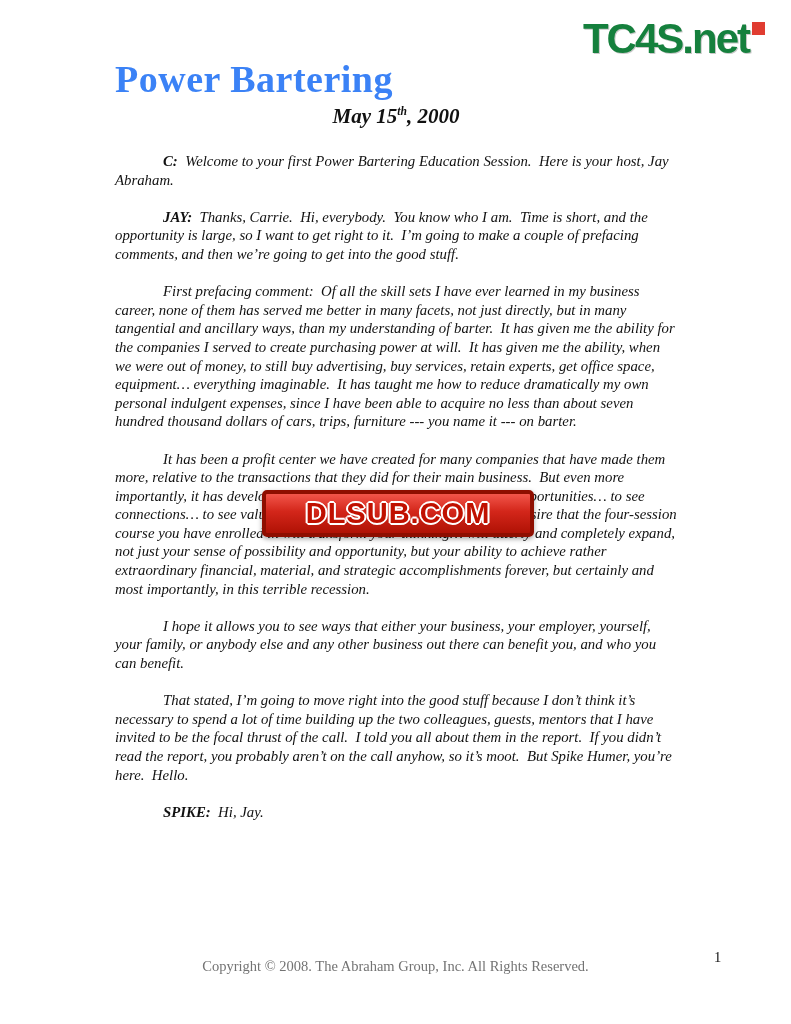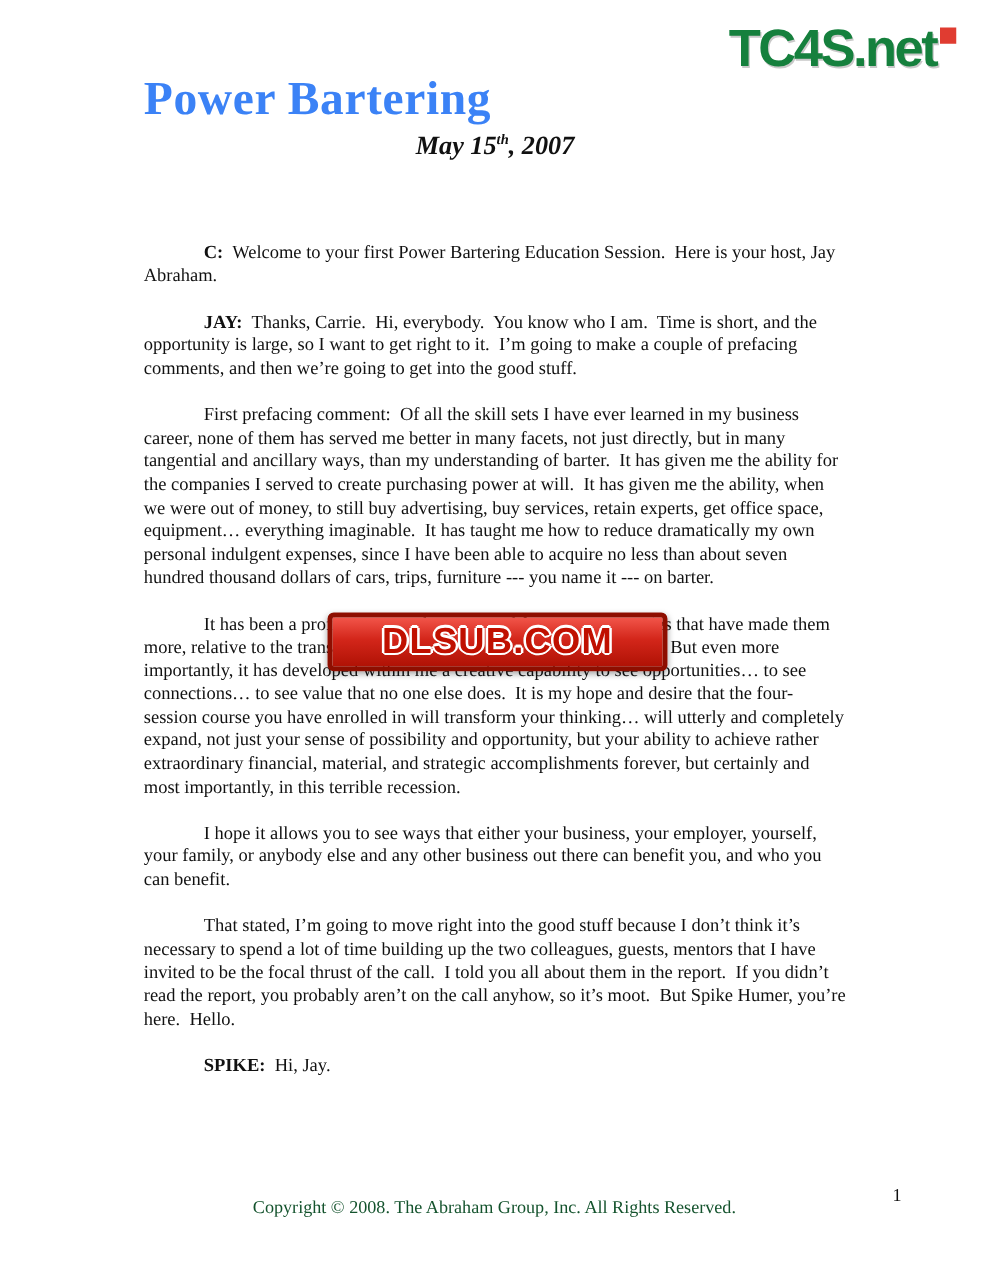--- a/index.html
+++ b/index.html
@@ -37,21 +37,21 @@
   }
   .doc-date {
     margin-top: 3px;
     text-align: center;
     font-size: 21px;
     font-weight: bold;
     font-style: italic;
     color: #111;
   }
   .doc-date sup { font-size: 0.55em; vertical-align: super; }
-  .body-text { margin-top: 64px; }
+  .body-text { margin-top: 23px; font-style: italic; }
   .para {
     font-size: 14.8px;
     line-height: 18.6px;
     color: #111;
     text-indent: 48px;
     margin-bottom: 18.6px;
     white-space: pre-wrap;
     text-align: left;
   }
   .speaker { font-weight: bold; }
@@ -119,40 +119,40 @@
     user-select: none;
   }
 
   
   .copyright {
     position: absolute;
     top: 958px; left: 0;
     width: 100%;
     text-align: center;
     font-size: 14.5px;
-    color: #14532d;
+    color: #737373;
   }
   .pagenum {
     position: absolute;
     top: 949px; left: 714px;
     font-size: 14.5px;
     color: #111;
   }
 </style>
 </head>
 <body>
 
 <div class="page">
 
   <div class="wm-top"><span>TC4S.net</span><span class="red-sq"></span></div>
 
   <div class="content">
 
     <div class="doc-title">Power Bartering</div>
-    <div class="doc-date"><span>May 15</span><sup>th</sup><span>, 2007</span></div>
+    <div class="doc-date"><span>May 15</span><sup>th</sup><span>, 2000</span></div>
 
     <div class="body-text">
 
       <p class="para"><span class="speaker">C:</span><span>  Welcome to your first Power Bartering Education Session.  Here is your host, Jay Abraham.</span></p>
 
       <p class="para"><span class="speaker">JAY:</span><span>  Thanks, Carrie.  Hi, everybody.  You know who I am.  Time is short, and the opportunity is large, so I want to get right to it.  I’m going to make a couple of prefacing comments, and then we’re going to get into the good stuff.</span></p>
 
       <p class="para"><span class="speaker"></span><span>First prefacing comment:  Of all the skill sets I have ever learned in my business career, none of them has served me better in many facets, not just directly, but in many tangential and ancillary ways, than my understanding of barter.  It has given me the ability for the companies I served to create purchasing power at will.  It has given me the ability, when we were out of money, to still buy advertising, buy services, retain experts, get office space, equipment… everything imaginable.  It has taught me how to reduce dramatically my own personal indulgent expenses, since I have been able to acquire no less than about seven hundred thousand dollars of cars, trips, furniture --- you name it --- on barter.</span></p>
 
       <p class="para"><span class="speaker"></span><span>It has been a profit center we have created for many companies that have made them more, relative to the transactions that they did for their main business.  But even more importantly, it has developed within me a creative capability to see opportunities… to see connections… to see value that no one else does.  It is my hope and desire that the four-session course you have enrolled in will transform your thinking… will utterly and completely expand, not just your sense of possibility and opportunity, but your ability to achieve rather extraordinary financial, material, and strategic accomplishments forever, but certainly and most importantly, in this terrible recession.</span></p>

